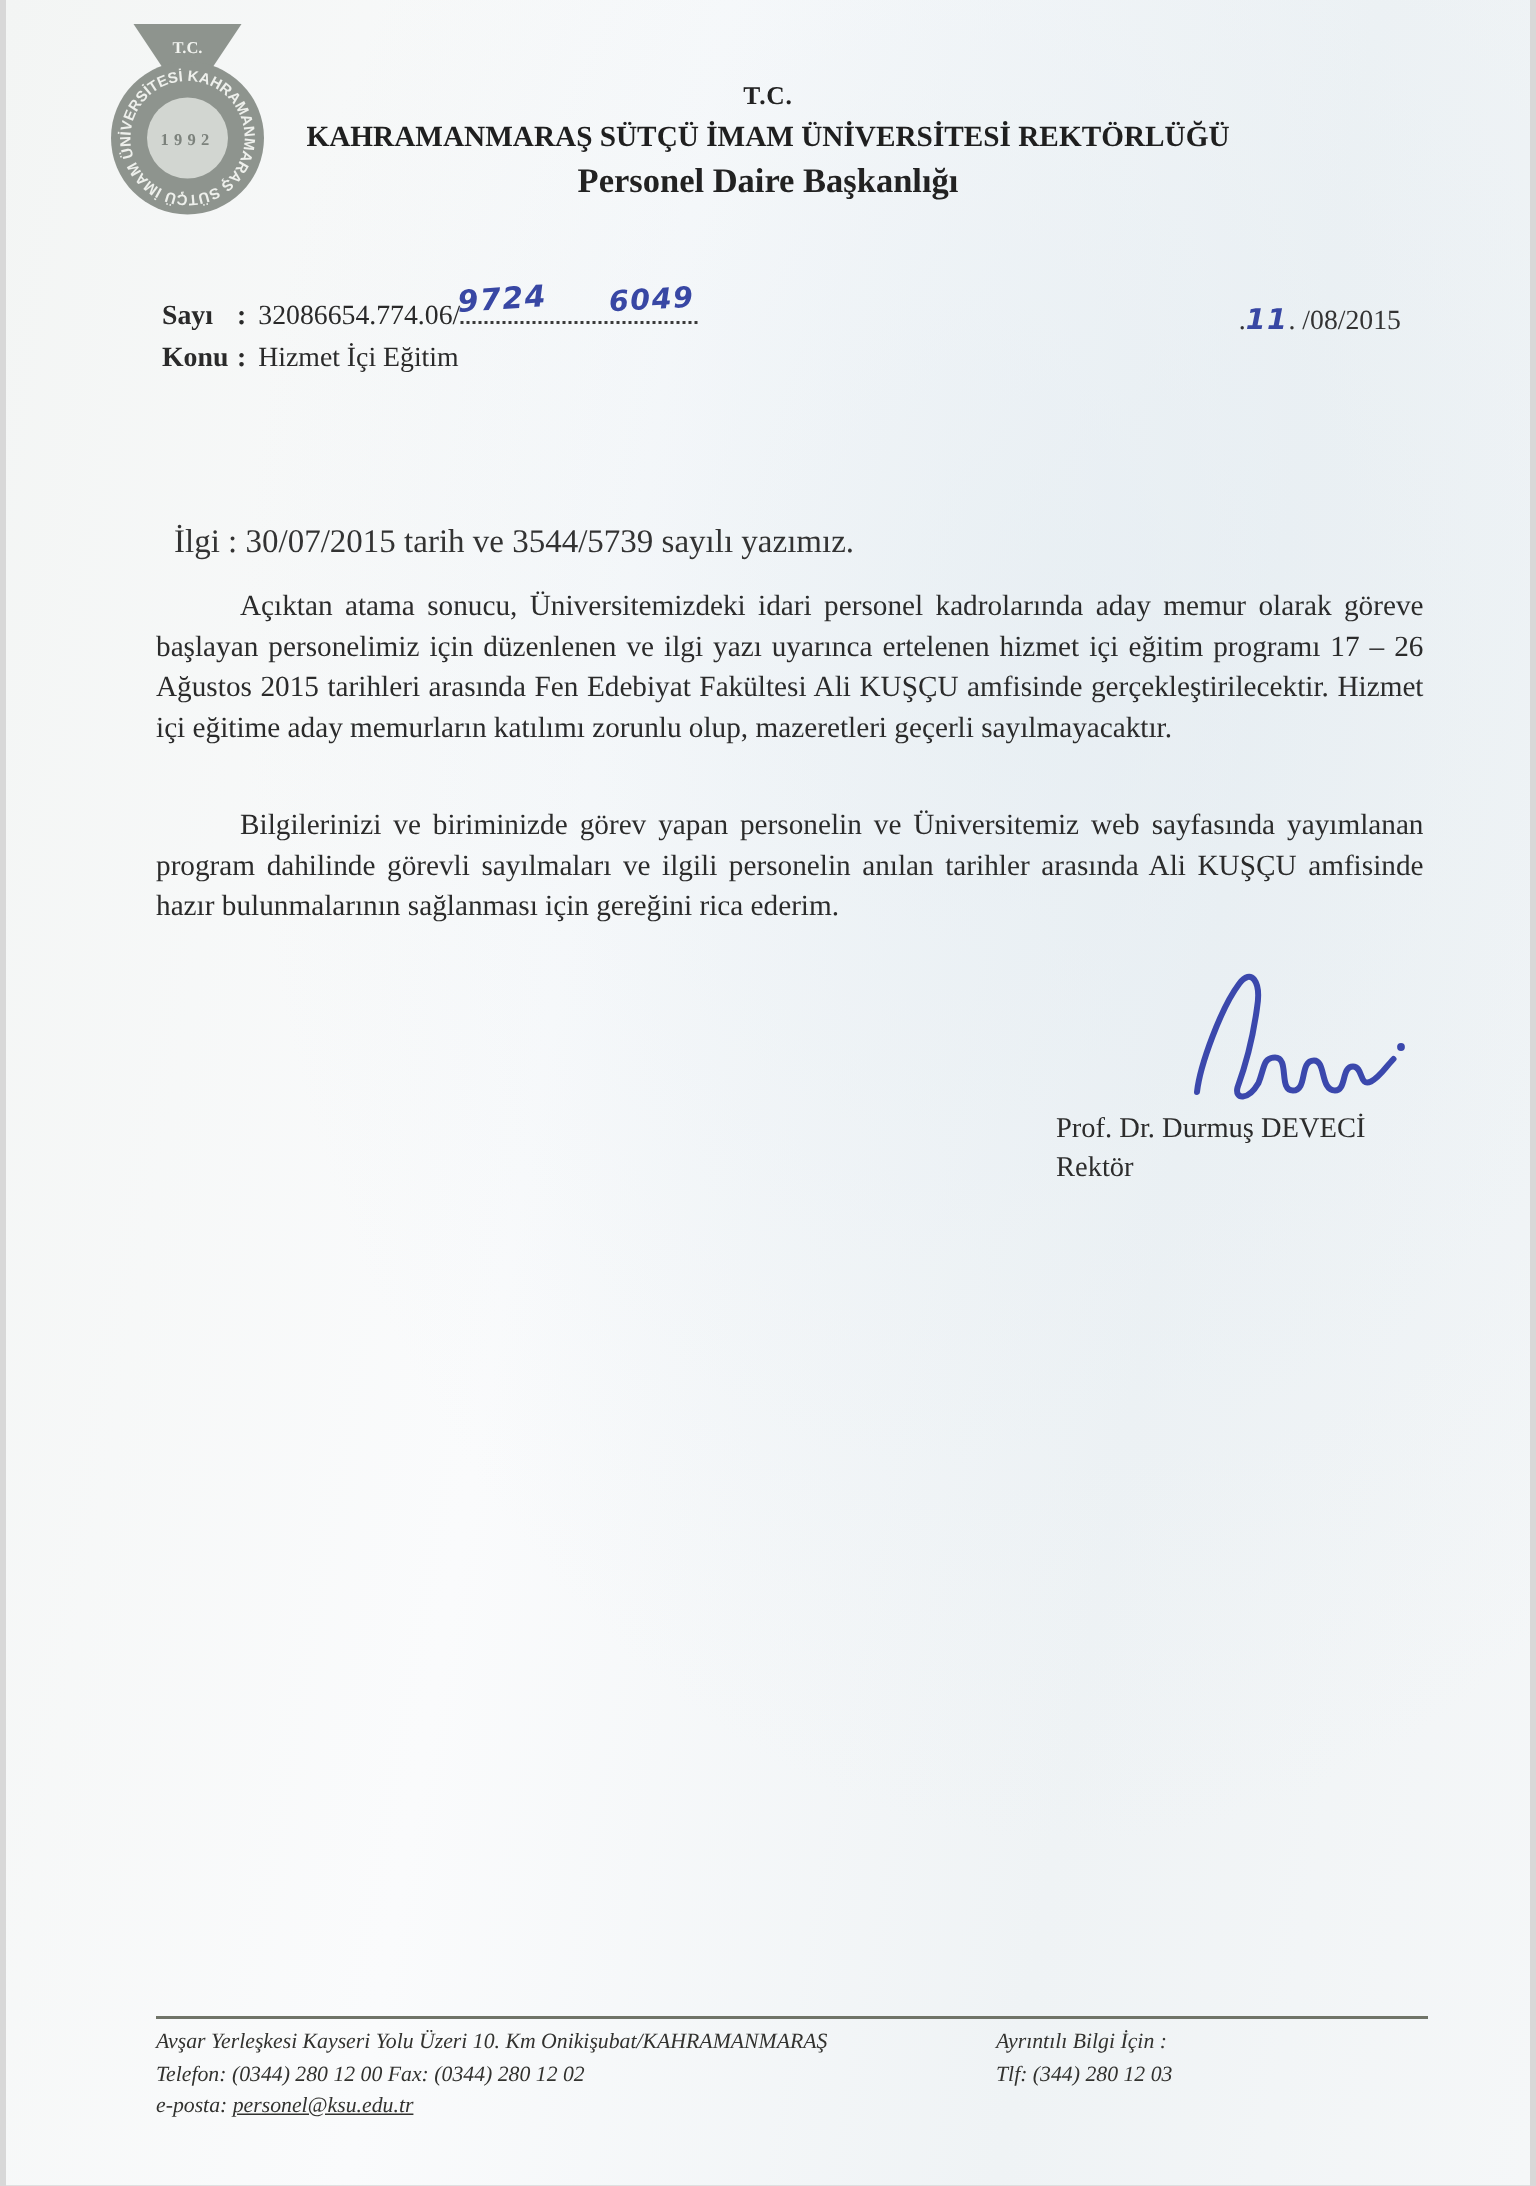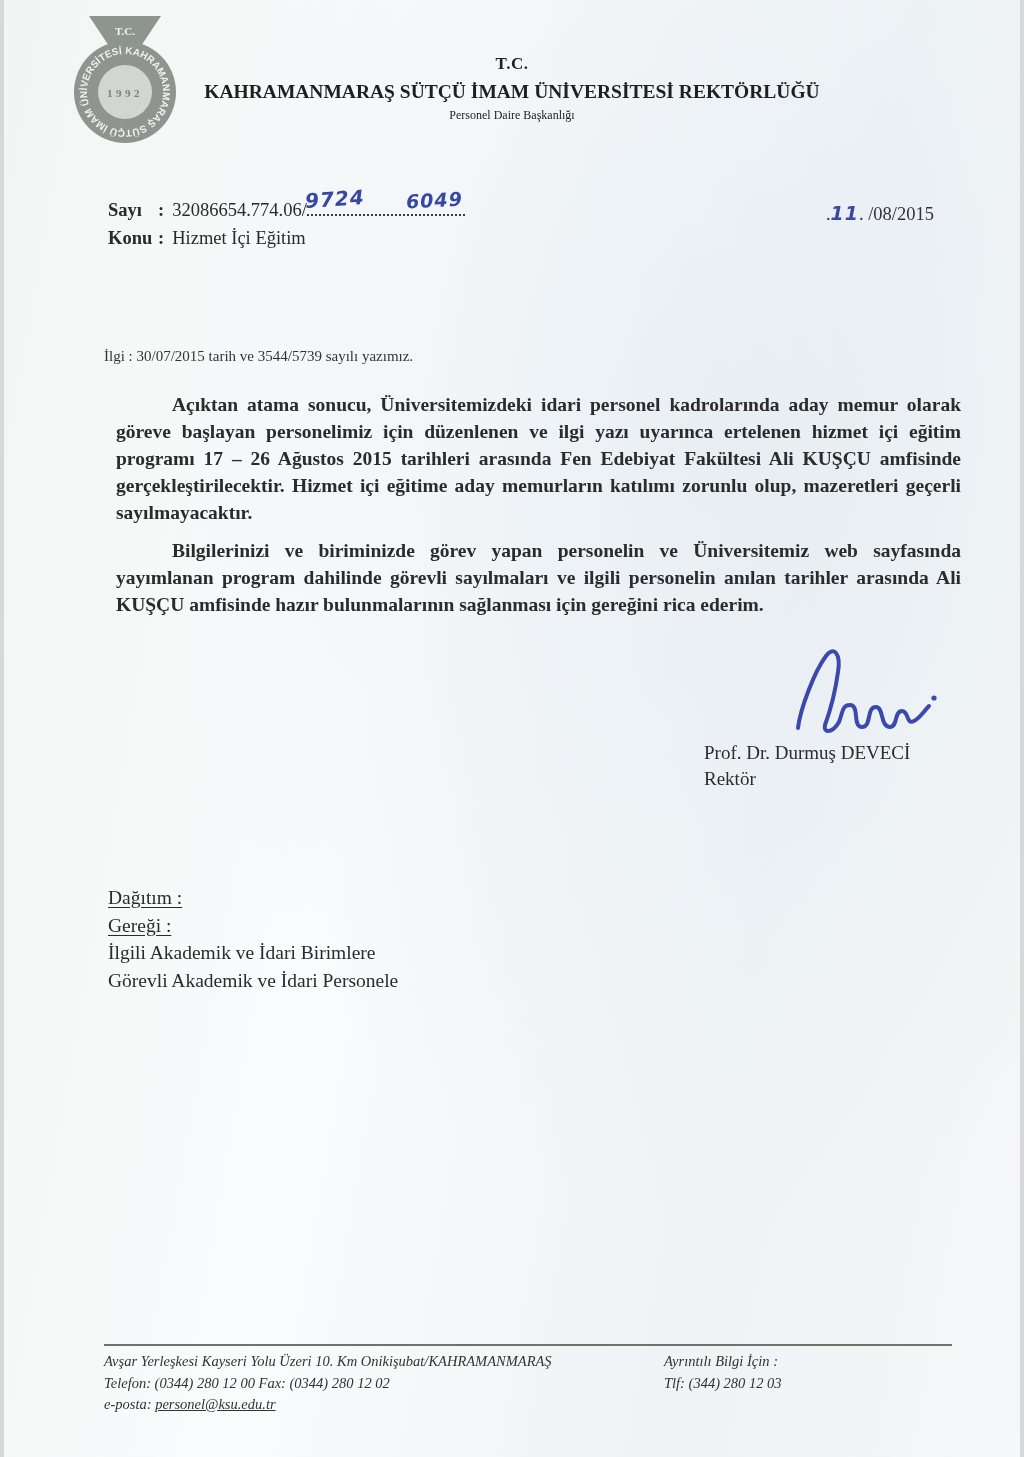--- a/index.html
+++ b/index.html
@@ -14,44 +14,43 @@
     font-family:"Liberation Serif","DejaVu Serif",serif;
     color:#2a2a2a;
     overflow:hidden;
   }
 
   
   .seal { position:absolute; left:56px; top:10px; width:130px; height:136px; }
   .header-text { position:absolute; left:0; top:54px; width:100%; text-align:center; }
   .header-tc { font-size:17px; font-weight:bold; letter-spacing:.5px; color:#222; }
   .header-university { font-size:19.5px; font-weight:bold; margin-top:7px; color:#1f1f1f; }
-  .header-department { font-size:12px; font-weight:normal; margin-top:5px; color:#222; }
+  .header-department { font-size:23px; font-weight:bold; margin-top:5px; color:#222; }
 
   
   .meta { position:absolute; left:104px; top:196px; font-size:18.5px; }
   .meta-row { margin-bottom:7px; white-space:nowrap; }
   .meta-label { display:inline-block; width:50px; font-weight:bold; }
   .meta-colon { font-weight:bold; margin-right:8px; }
   .hand { color:#3847a4; font-style:italic; font-weight:bold; font-family:"DejaVu Sans",sans-serif; }
   .sayi-dotline {
     display:inline-block; position:relative; width:158px; height:20px;
     border-bottom:2px dotted #3a3a3a; vertical-align:baseline;
   }
   .sayi-hw1 { position:absolute; left:-2px; top:-9px; font-size:20px; transform:rotate(-4deg); letter-spacing:1px; }
   .sayi-hw2 { position:absolute; right:2px; top:-7px; font-size:19px; transform:rotate(-3deg); letter-spacing:1px; }
   .datefield { position:absolute; right:86px; top:202px; font-size:18.5px; color:#333; }
   .date-hw { font-size:19px; letter-spacing:1px; }
 
   
-  .ilgi { position:absolute; left:100px; top:348px; font-size:15px; color:#333; }
+  .ilgi { position:absolute; left:112px; top:348px; font-size:22px; color:#333; }
   .para {
-    position:absolute; left:112px; width:845px;
+    position:absolute; left:100px; width:845px;
     font-size:19.5px; line-height:27px; text-align:justify; text-indent:56px;
     color:#2b2b2b;
-    font-weight:bold;
   }
   .para-1 { top:391px; }
   .para-2 { top:537px; }
 
   
   .sig-block { position:absolute; left:700px; top:648px; width:250px; text-align:left; }
   .sig-scribble { display:block; margin:0 14px 6px auto; }
   .sig-name { font-size:19px; color:#2c2c2c; }
   .sig-title { font-size:19px; margin-top:4px; color:#2c2c2c; }
 
@@ -117,26 +116,20 @@
       <path d="M8,80 C10,62 24,24 36,8 C44,-3 51,6 48,24 C45,46 39,66 35,77
                C33,85 42,86 49,74 C53,64 52,57 60,57 C70,57 62,79 72,79
                C82,79 76,59 86,59 C94,59 90,79 100,79 C108,79 104,63 112,63
                C119,63 116,77 124,73 C130,70 134,63 139,58" stroke="#2b3aa6" stroke-width="4" fill="none" stroke-linecap="round" stroke-linejoin="round" opacity="0.92"></path>
       <circle cx="144" cy="50" r="2.6" fill="#2b3aa6" opacity="0.92"></circle>
     </svg>
     <div class="sig-name">Prof. Dr. Durmuş DEVECİ</div>
     <div class="sig-title">Rektör</div>
   </div>
 
-  <div class="dist">
-    <div class="u">Dağıtım :</div>
-    <div class="u">Gereği :</div>
-    <div>İlgili Akademik ve İdari Birimlere</div>
-    <div>Görevli Akademik ve İdari Personele</div>
-  </div>
 
   <div class="footer">
     <div class="footer-left">
       <div>Avşar Yerleşkesi Kayseri Yolu Üzeri 10. Km Onikişubat/KAHRAMANMARAŞ</div>
       <div>Telefon: (0344) 280 12 00   Fax: (0344) 280 12 02</div>
       <div>
         <span>e-posta: </span><span class="footer-email-link">personel@ksu.edu.tr</span>
       </div>
     </div>
     <div class="footer-right">

